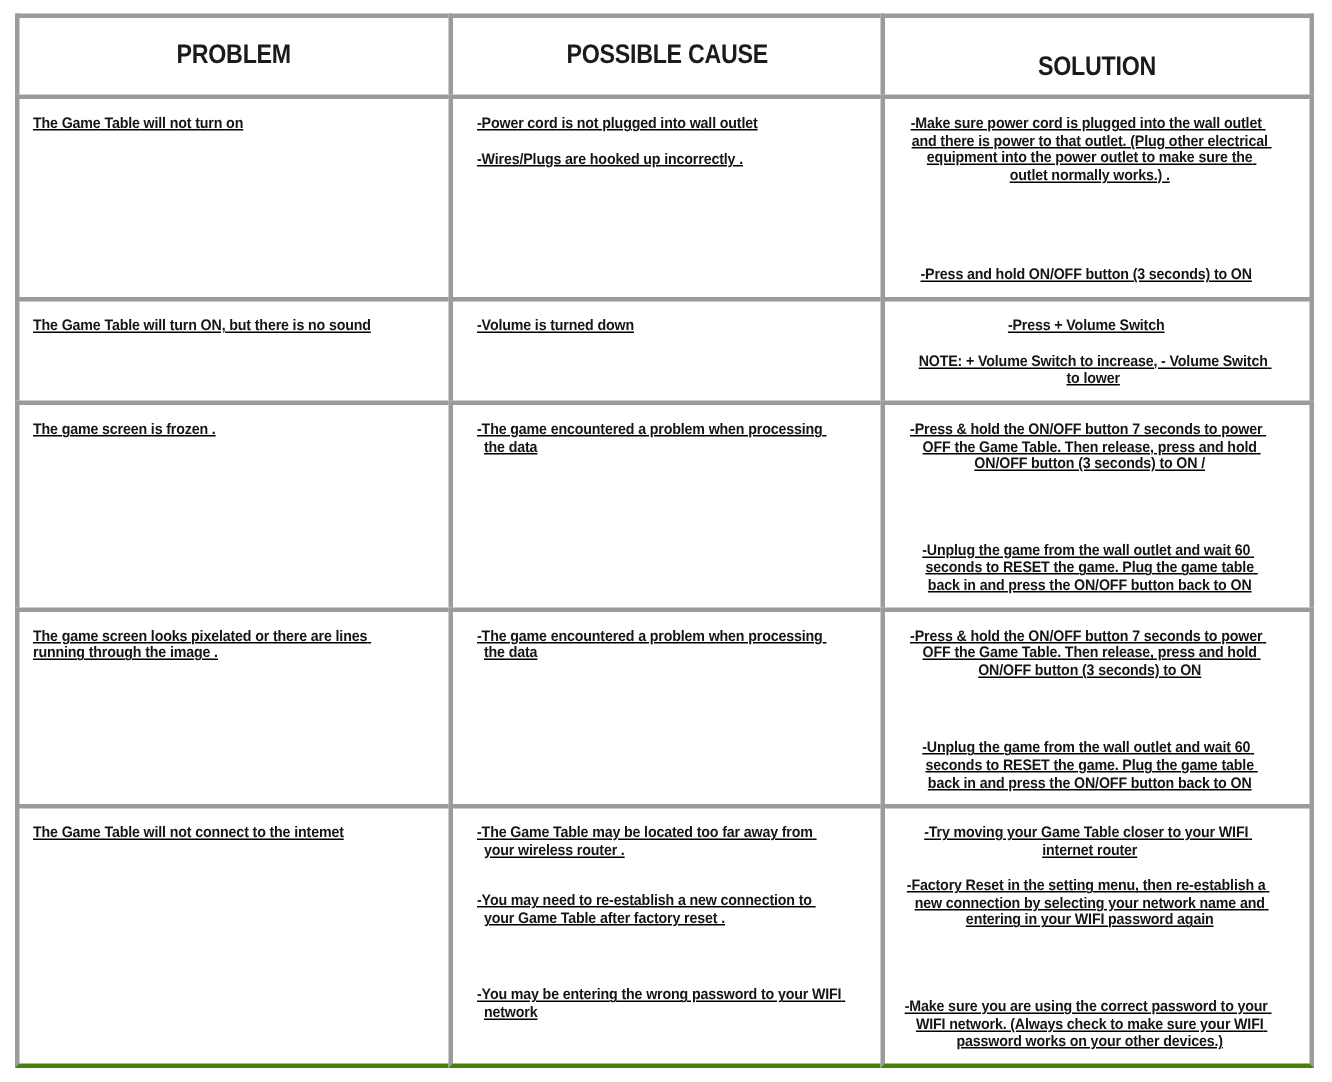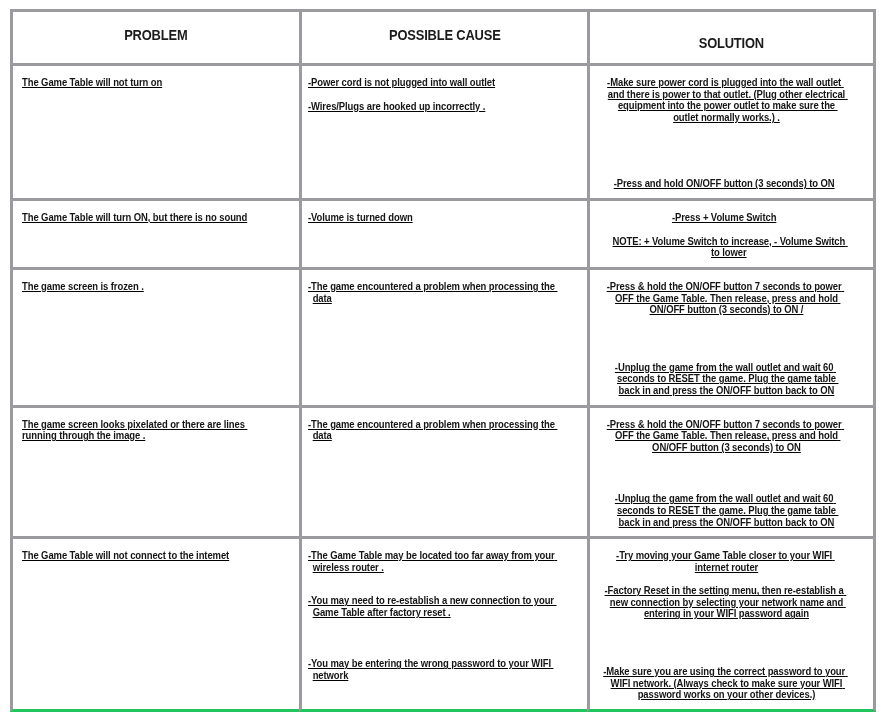--- a/index.html
+++ b/index.html
@@ -33,27 +33,27 @@
   }
   
   .tbl th,.tbl td{
     border-top:3px solid #9b9b9f;
     border-left:3px solid #9b9b9f;
   }
   .tbl tr th:last-child,.tbl tr td:last-child{
     border-right:3px solid #9b9b9f;
   }
   .tbl tr:last-child td{
-    border-bottom:3px solid #22c55e;
+    border-bottom:3px solid #4d7c0f;
   }
   
   thead th{
     height:51px;
     text-align:center;
-    font-size:15px;
+    font-size:18px;
     font-weight:bold;
     letter-spacing:-0.2px;
     color:#1b1b1b;
     font-stretch:condensed;
   }
   .hd-inner{
     display:block;
     transform:scaleX(0.86);
     transform-origin:center center;
     white-space:nowrap;
@@ -64,21 +64,21 @@
 
   
   td.c-problem{width:190px;}
   td.c-cause{width:275px;}
   td.c-solution{width:auto;text-align:center;}
 
   .cellpad{
     padding:11px 8px 8px 9px;
     text-decoration:underline;
   }
-  .cellpad.cause{padding-left:6px;}
+  .cellpad.cause{padding-left:16px;}
   .cellpad.solution{padding-left:12px;}
 
   .ln{
     display:block;
     color:#151515;
     font-size:10.2px;
     font-weight:bold;
     line-height:11.6px;
     letter-spacing:-0.1px;
     margin:0;

